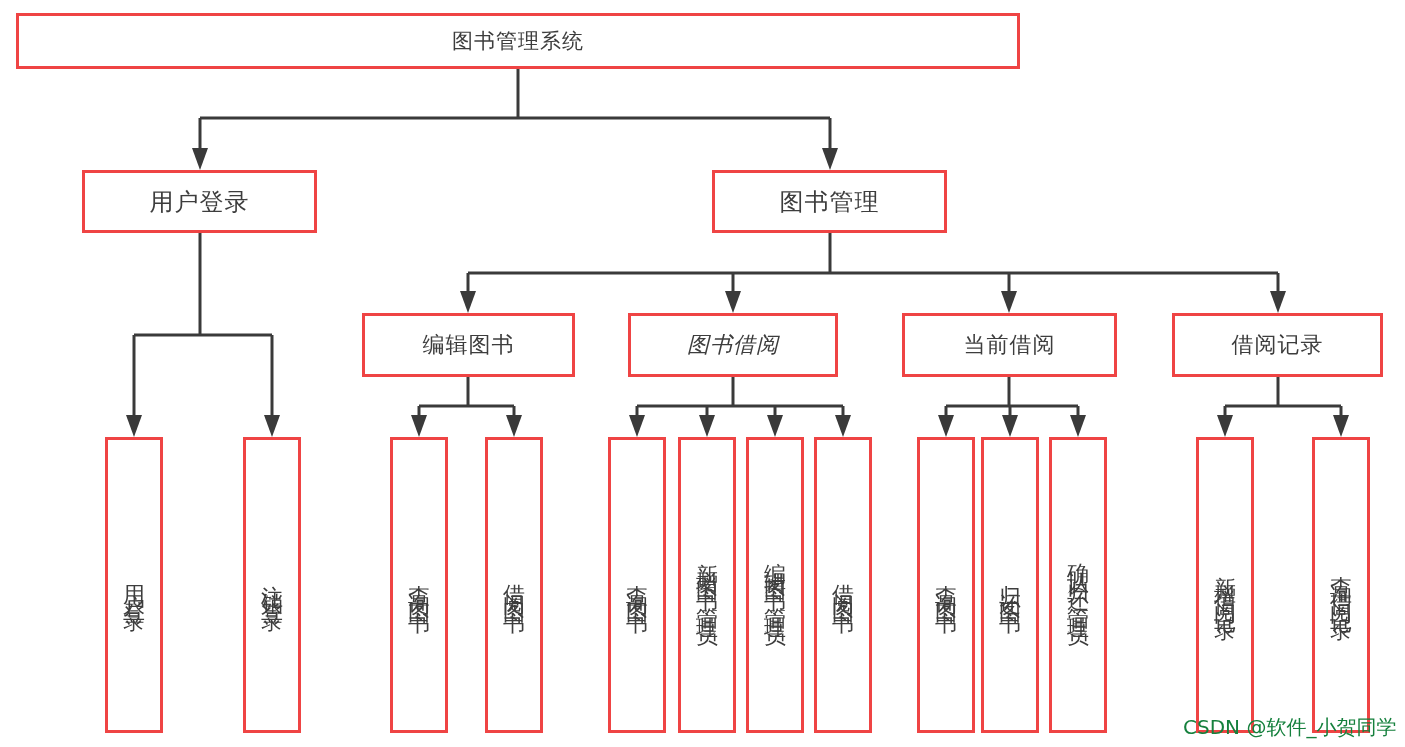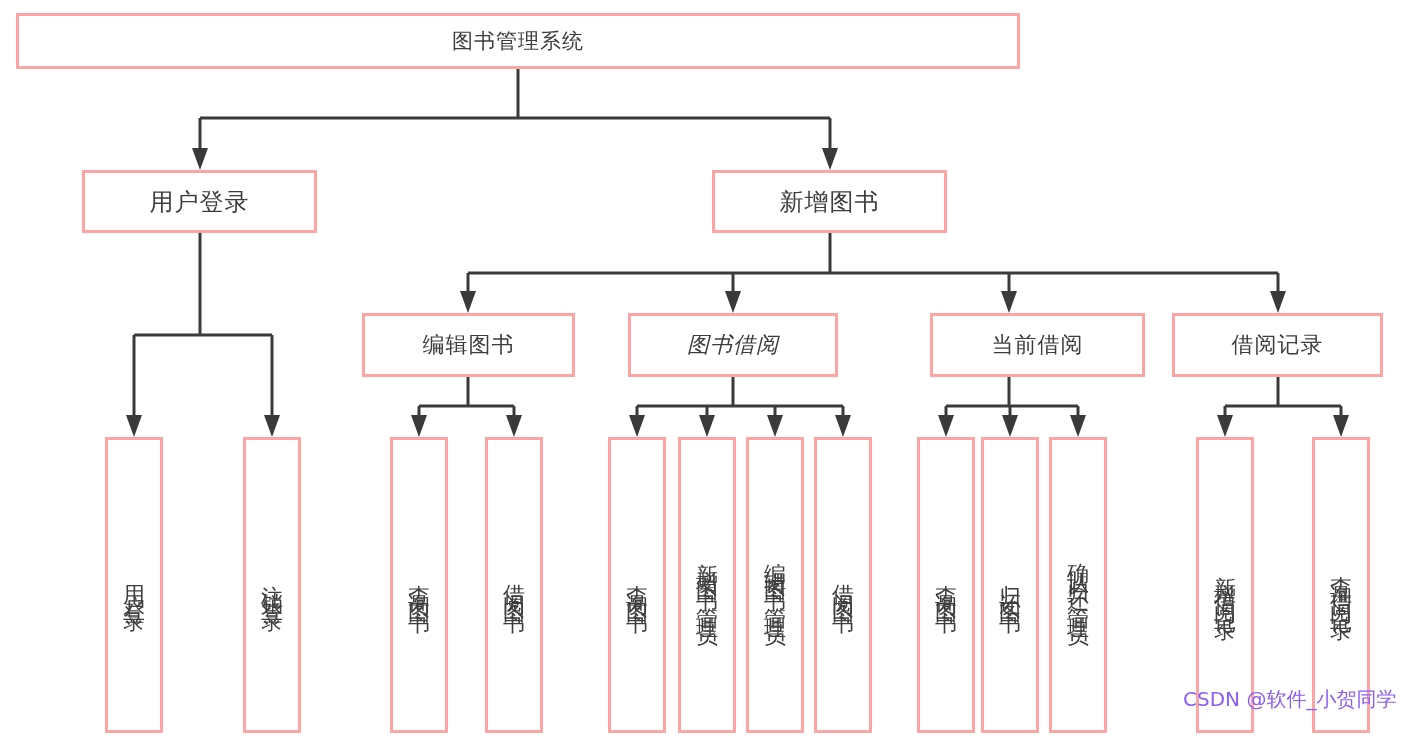--- a/index.html
+++ b/index.html
@@ -13,44 +13,44 @@
   }
   .wires {
     position: absolute;
     left: 0; top: 0;
     width: 1405px; height: 747px;
     z-index: 1;
   }
   .box {
     position: absolute;
     box-sizing: border-box;
-    border: 3px solid #fca5a5;
+    border: 3px solid #ef4444;
     background: #ffffff;
     color: #3d3d3d;
     display: flex;
     align-items: center;
     justify-content: center;
     z-index: 2;
   }
   .root-box span { font-size: 21px; letter-spacing: 1px; }
   .l2-box span   { font-size: 24px; letter-spacing: 1px; }
   .l3-box span   { font-size: 22px; letter-spacing: 1px; }
   .v-box span {
     writing-mode: vertical-rl;
     text-orientation: mixed;
     font-size: 22px;
     line-height: 1;
     letter-spacing: 9px;
   }
   .watermark {
     position: absolute;
     left: 1183px;
-    top: 686px;
+    top: 714px;
     font-size: 20px;
-    color: #8b5cf6;
+    color: #15803d;
     z-index: 5;
     white-space: nowrap;
   }
 </style>
 </head>
 <body>
 
 <div class="canvas">
 
   <svg class="wires" viewBox="0 0 1405 747" xmlns="http://www.w3.org/2000/svg">
@@ -120,30 +120,30 @@
   </svg>
 
   <div class="box root-box" style="left:16px; top:13px; width:1004px; height:56px;">
     <span>图书管理系统</span>
   </div>
 
   <div class="box l2-box" style="left:82px; top:170px; width:235px; height:63px;">
     <span>用户登录</span>
   </div>
   <div class="box l2-box" style="left:712px; top:170px; width:235px; height:63px;">
-    <span>新增图书</span>
+    <span>图书管理</span>
   </div>
 
   <div class="box l3-box" style="left:362px; top:313px; width:213px; height:64px;">
     <span>编辑图书</span>
   </div>
   <div class="box l3-box" style="left:628px; top:313px; width:210px; height:64px;font-style:italic;">
     <span>图书借阅</span>
   </div>
-  <div class="box l3-box" style="left:930px; top:313px; width:215px; height:64px;">
+  <div class="box l3-box" style="left:902px; top:313px; width:215px; height:64px;">
     <span>当前借阅</span>
   </div>
   <div class="box l3-box" style="left:1172px; top:313px; width:211px; height:64px;">
     <span>借阅记录</span>
   </div>
 
   <div class="box v-box" style="left:105px; top:437px; width:58px; height:296px;">
     <span>用户登录</span>
   </div>
   <div class="box v-box" style="left:243px; top:437px; width:58px; height:296px;">

